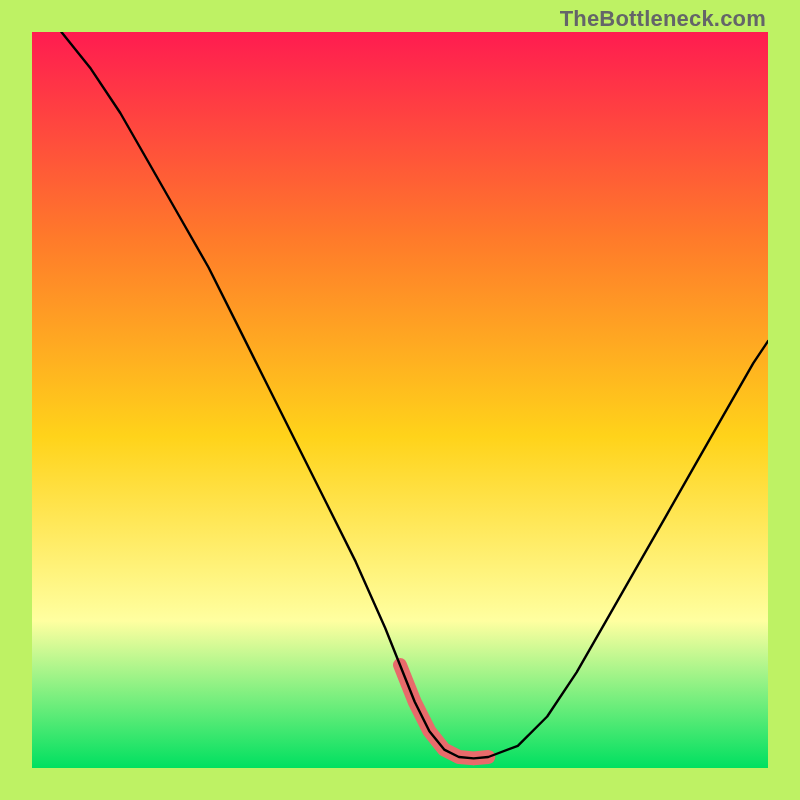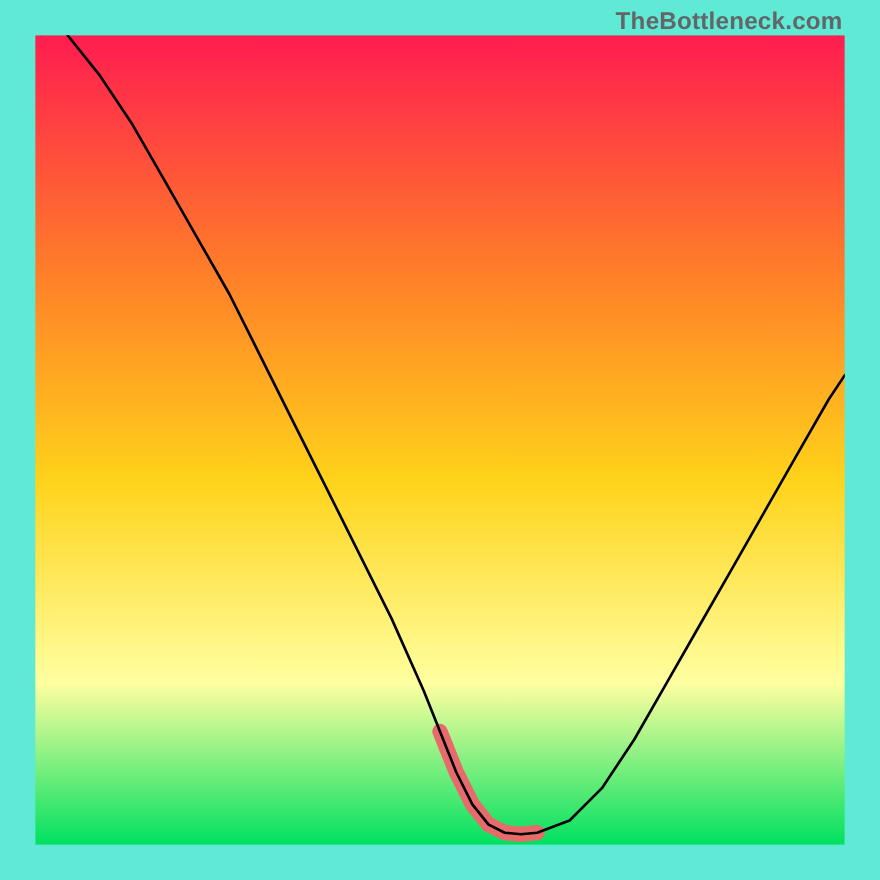--- a/index.html
+++ b/index.html
@@ -1,21 +1,21 @@
 <!DOCTYPE html>
 <html><head>
 <meta charset="utf-8">
 <style>
   * { margin: 0; padding: 0; box-sizing: border-box; }
   html, body { width: 800px; height: 800px; overflow: hidden; background: #000; }
   .frame {
     position: absolute;
     left: 0; top: 0;
     width: 800px; height: 800px;
-    background: #5eead4;
+    background: #bef264;
   }
   .plot {
     position: absolute;
     left: 32px;
     top: 32px;
     width: 736px;
     height: 736px;
   }
   .watermark {
     position: absolute;

